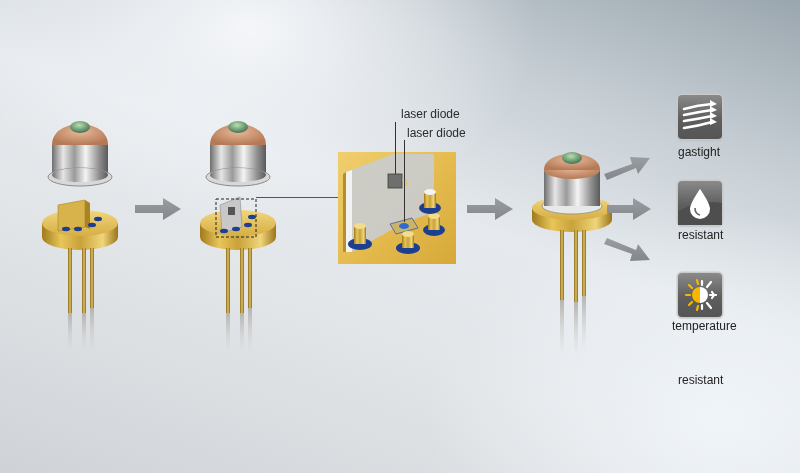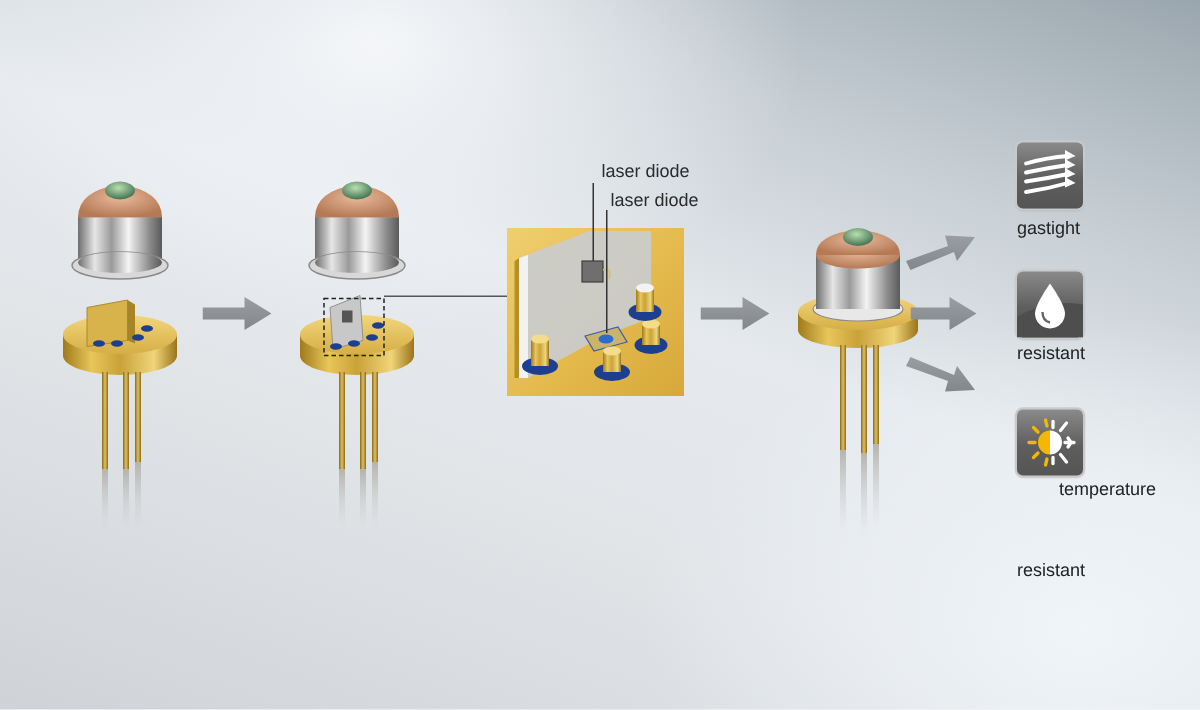--- a/index.html
+++ b/index.html
@@ -241,14 +241,14 @@
     <g stroke="#fff" stroke-width="2.2" stroke-linecap="round">
       <line x1="32" y1="22" x2="38" y2="22"></line>
       <line x1="29" y1="14" x2="33" y2="9"></line>
       <line x1="29" y1="30" x2="33" y2="35"></line>
       <line x1="24" y1="8" x2="24" y2="12"></line>
       <line x1="24" y1="32" x2="24" y2="36"></line>
       <path d="M34 19 L36 22 L34 25" fill="none"></path>
     </g>
   </svg>
 </div>
-<span class="feature-label" style="left:706px;top:319px;">temperature</span>
+<span class="feature-label" style="left:672px;top:319px;">temperature</span>
 <span class="feature-label" style="left:678px;top:333px;margin-top:40px;">resistant</span>
 
 </body></html>

